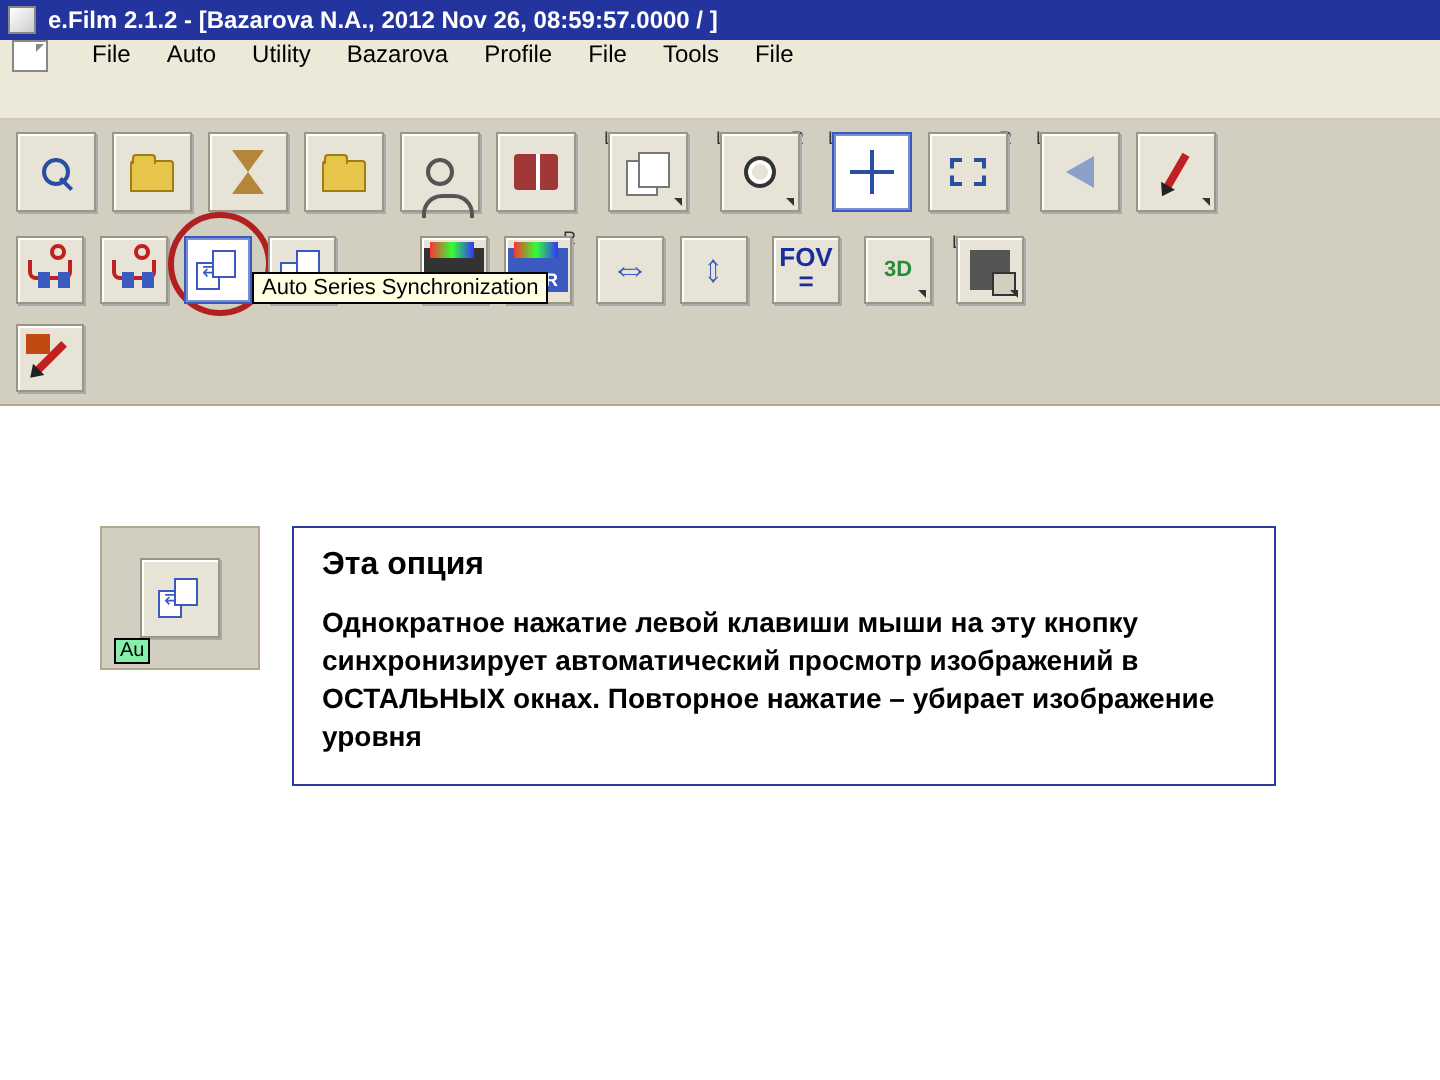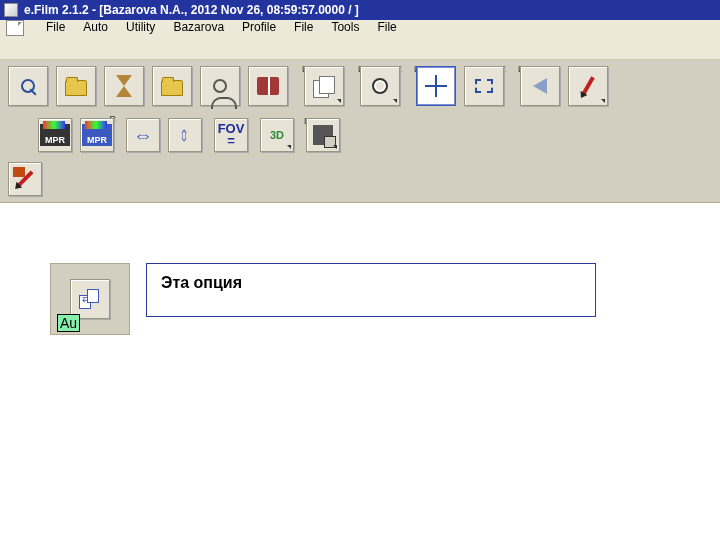--- a/index.html
+++ b/index.html
@@ -107,26 +107,26 @@
   .callout-thumb .inner {
     width:40px;height:40px;
     background:#e7e4d7;
     border:1px solid #9a9684;
     box-shadow: inset 1px 1px 0 #fff, 1px 1px 0 #aaa;
     display:flex;align-items:center;justify-content:center;
   }
   .callout-thumb .mini-tip{
     position:absolute; bottom:2px; left:6px;
     background:#86efac;border:1px solid #000;
-    font-size:14px;padding:0 2px;
+    font-size:10px;padding:0 2px;
   }
   .callout-box {
     border:1.5px solid #2a3aa0;
     padding:10px 14px 14px 14px;
-    width: 450px;
+    width: 492px;
   }
   .callout-box h3 {
     margin:0 0 10px 0;
     font-size:16px;
     font-family: Arial, sans-serif;
   }
   .callout-box p {
     margin:0;
     font-size:14px;
     font-family: Arial, sans-serif;
@@ -261,20 +261,48 @@
     <div class="tb-btn">
         <div class="ic ic-arrow-l"></div>
       </div>
     <div class="tb-btn">
         <div class="ic ic-pen"></div>
         <div class="tri"></div>
       </div>
   </div>
 
   <div class="row2">
+    <div class="tb-group" style="position:relative;">
+      <div class="tb-btn small">
+          <div class="ic ic-hanger">
+            <span class="bluebox"></span>
+            <span class="bluebox b2"></span>
+          </div>
+        </div>
+      <div class="tb-btn small">
+          <div class="ic ic-hanger">
+            <span class="bluebox"></span>
+            <span class="bluebox b2"></span>
+          </div>
+        </div>
+
+      <div style="position:relative;">
+        <div class="circle-mark" style="left:-8px;top:-12px;"></div>
+        <div class="tb-btn small hl">
+          <div class="ic ic-sync">
+              <span class="arrow">⇄</span>
+            </div>
+        </div>
+        <div class="tooltip-box" style="left:34px;top:18px;">Auto Series Synchronization</div>
+      </div>
+
+      <div class="tb-btn small">
+          <div class="ic ic-sync"></div>
+        </div>
+    </div>
 
     <div class="tb-group lr-wrap" style="margin-left:30px;">
       <span class="lr-label r" style="left:auto;right:-2px;top:-4px;">R</span>
       <div class="tb-btn small">
           <div class="ic-mpr">
             <span>MPR</span>
           </div>
         </div>
       <div class="tb-btn small">
           <div class="ic-mpr hl">
@@ -327,14 +355,15 @@
   <div class="callout-thumb">
     <div class="inner">
       <div class="ic ic-sync">
           <span class="arrow">⇄</span>
         </div>
     </div>
     <div class="mini-tip">Au</div>
   </div>
   <div class="callout-box">
     <h3>Эта опция</h3>
+    <p>Однократное нажатие левой клавиши мыши на эту кнопку синхронизирует автоматический просмотр изображений в ОСТАЛЬНЫХ окнах. Повторное нажатие – убирает изображение уровня</p>
   </div>
 </div>
 
 </body></html>

